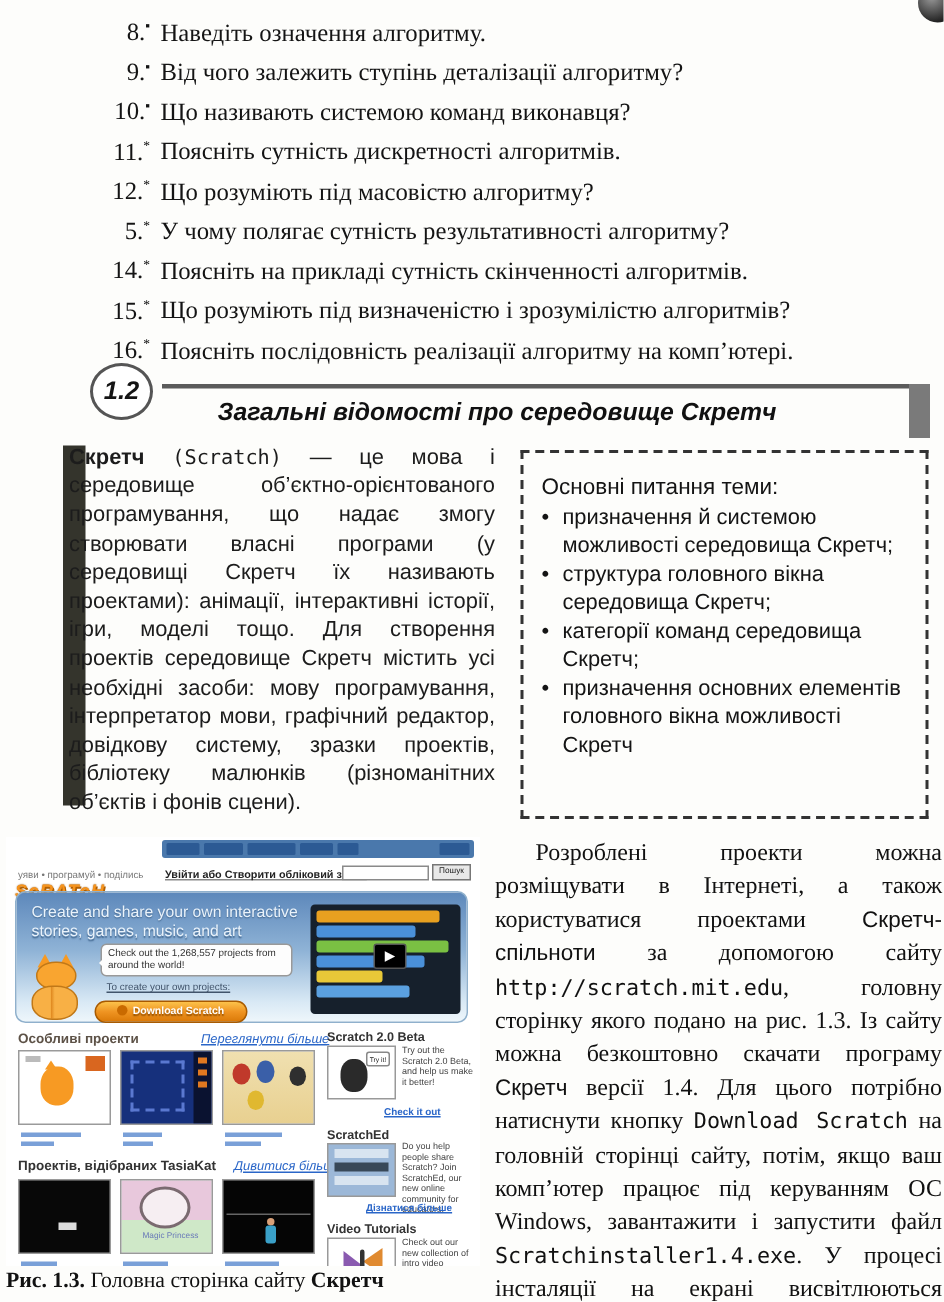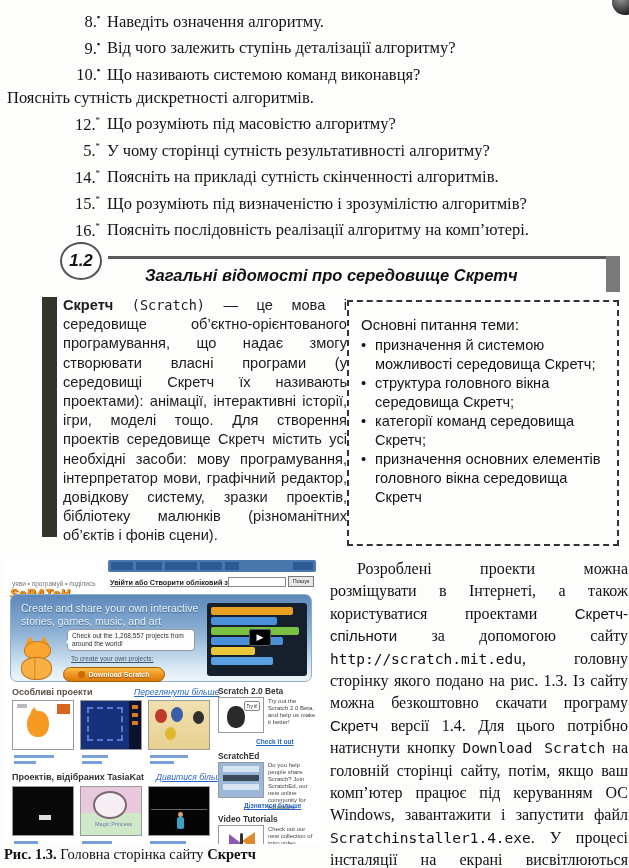--- a/index.html
+++ b/index.html
@@ -24,21 +24,21 @@
   .section-badge { position:absolute; left:60px; top:4px; width:42px; height:38px; border:2.5px solid #555;
     border-radius:50%; display:flex; align-items:center; justify-content:center;
     font-family:"Liberation Sans",sans-serif; font-weight:bold; font-style:italic; font-size:17px; background:#fff; }
   .section-rule { position:absolute; left:108px; top:18px; width:504px; height:3px; background:#5b5b5b; }
   .section-cap { position:absolute; left:606px; top:18px; width:14px; height:36px; background:#7a7a7a; }
   .section-title { position:absolute; left:145px; top:28px; font-family:"Liberation Sans",sans-serif;
     font-weight:bold; font-style:italic; font-size:16.5px; color:#111; }
 
   
   .intro-bar { position:absolute; left:42px; top:297px; width:15px; height:240px; background:#34342c; }
-  .intro-text { position:absolute; left:63px; top:296px; width:284px; font-family:"Liberation Sans",sans-serif;
+  .intro-text { position:absolute; left:46px; top:296px; width:284px; font-family:"Liberation Sans",sans-serif;
     font-size:14.6px; line-height:19.2px; text-align:justify; color:#1c1c1c; }
   .intro-text .mono { font-family:"DejaVu Sans Mono",monospace; font-size:13.5px; }
 
   .topics-box { position:absolute; left:347px; top:300px; width:272px; height:246px;
     border:2px dashed #333; padding:14px 10px 8px 12px; font-family:"Liberation Sans",sans-serif; }
   .topics-title { font-weight:normal; font-size:15px; margin-bottom:3px; }
   .topics-list { list-style:none; }
   .topics-list li { display:flex; font-size:14.6px; line-height:19px; }
   .topics-list .blt { width:14px; flex:0 0 14px; }
 
@@ -169,29 +169,30 @@
       </div>
     <div class="q-row">
         <span class="q-num"><span>9.</span><sup>▪</sup></span>
         <span class="q-text">Від чого залежить ступінь деталізації алгоритму?</span>
       </div>
     <div class="q-row">
         <span class="q-num"><span>10.</span><sup>▪</sup></span>
         <span class="q-text">Що називають системою команд виконавця?</span>
       </div>
     <div class="q-row">
+        <span class="q-num"><span>11.</span><sup>*</sup></span>
         <span class="q-text">Поясніть сутність дискретності алгоритмів.</span>
       </div>
     <div class="q-row">
         <span class="q-num"><span>12.</span><sup>*</sup></span>
         <span class="q-text">Що розуміють під масовістю алгоритму?</span>
       </div>
     <div class="q-row">
         <span class="q-num"><span>5.</span><sup>*</sup></span>
-        <span class="q-text">У чому сторінці сутність результативності алгоритму?</span>
+        <span class="q-text">У чому полягає сутність результативності алгоритму?</span>
       </div>
     <div class="q-row">
         <span class="q-num"><span>14.</span><sup>*</sup></span>
         <span class="q-text">Поясніть на прикладі сутність скінченності алгоритмів.</span>
       </div>
     <div class="q-row">
         <span class="q-num"><span>15.</span><sup>*</sup></span>
         <span class="q-text">Що розуміють під визначеністю і зрозумілістю алгоритмів?</span>
       </div>
     <div class="q-row">
@@ -222,21 +223,21 @@
       <li>
           <span class="blt">•</span>
           <span>структура головного вікна середовища Скретч;</span>
         </li>
       <li>
           <span class="blt">•</span>
           <span>категорії команд середовища Скретч;</span>
         </li>
       <li>
           <span class="blt">•</span>
-          <span>призначення основних елементів головного вікна середовища Скретч</span>
+          <span>призначення основних елементів головного вікна можливості Скретч</span>
         </li>
     </ul>
   </div>
 
   <div class="shot">
     <div class="logo">ScRATcH</div>
     <div class="tagline">уяви • програмуй • поділись</div>
 
     <div class="navbar">
       <span class="nav-pill" style="width:22px"></span>

